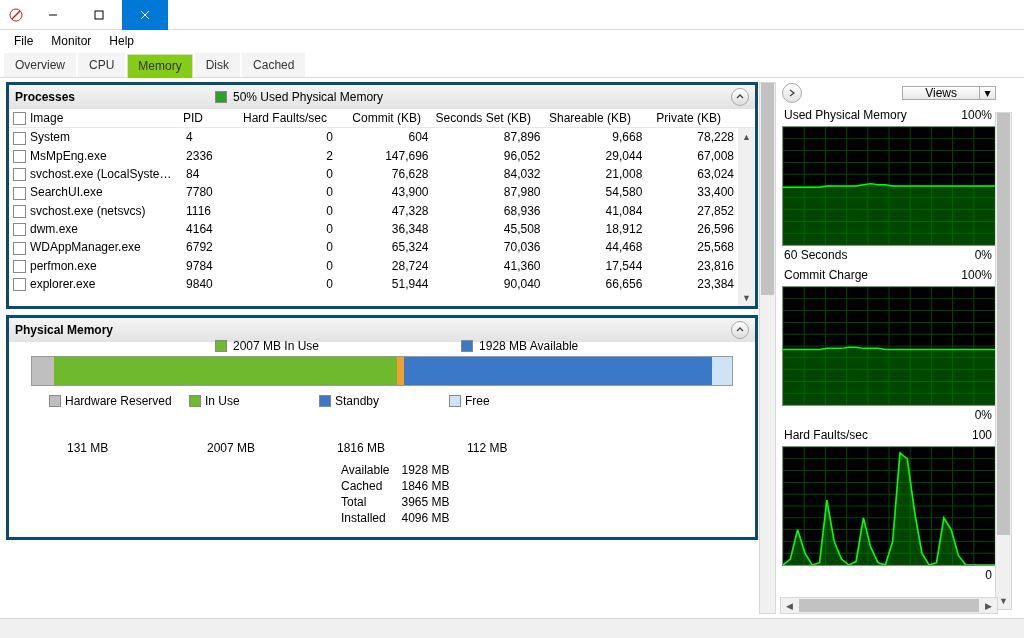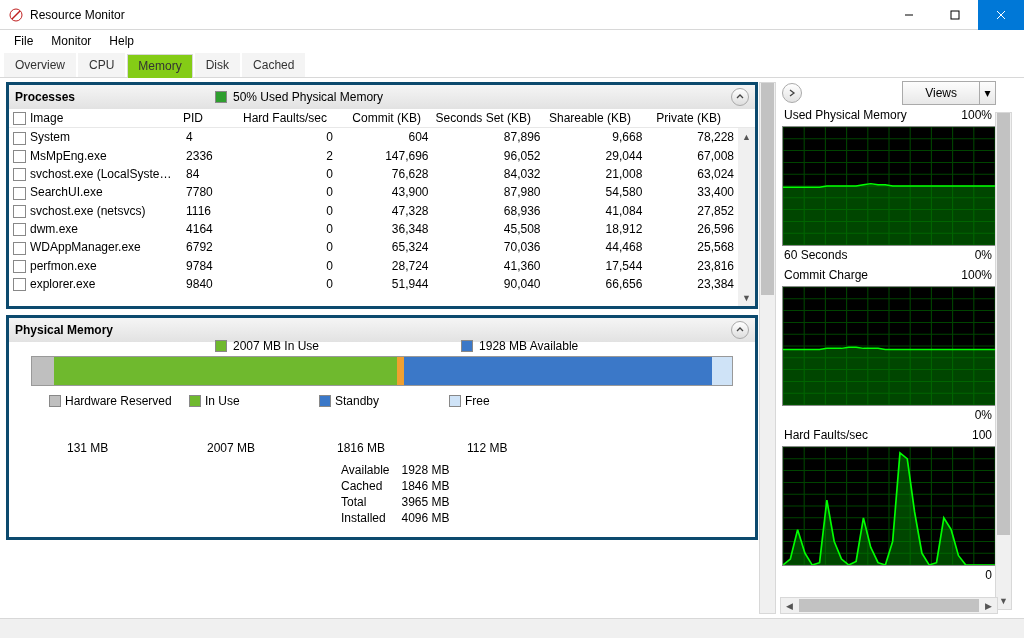--- a/index.html
+++ b/index.html
@@ -39,21 +39,21 @@
   .chk{width:13px;height:13px;border:1px solid #888; display:inline-block; vertical-align:middle; margin-right:4px; background:#fff;}
   .physbar{height:30px; margin:14px 22px 8px 22px; display:flex; border:1px solid #999;}
   .physbar .seg{height:100%;}
   .legend{display:flex; gap:0; font-size:12px; padding:0 22px 6px 40px;}
   .legend .li{display:flex; flex-direction:column; align-items:flex-start;gap:33px;}
   .legend .li .lr{display:flex;align-items:center;gap:4px;}
   .legend .li.c1{width:140px;} .legend .li.c2{width:130px;} .legend .li.c3{width:130px;} .legend .li.c4{width:130px;} .legend .li.c5{width:120px;}
   .memsummary{font-size:12px; padding:0 0 10px 330px;}
   .memsummary table td{padding:0 10px 0 0;}
   .righthdr{height:26px; display:flex; align-items:center; justify-content:flex-end; gap:4px; padding:0 2px 4px 2px;}
-  .viewsbtn{height:24px; border:1px solid #aaa; background:linear-gradient(#fdfdfd,#e8e8e8); font-size:12px; display:flex;align-items:center;}
+  .viewsbtn{height:14px; border:1px solid #aaa; background:linear-gradient(#fdfdfd,#e8e8e8); font-size:12px; display:flex;align-items:center;}
   .viewsbtn .lbl{padding:0 22px;}
   .viewsbtn .dd{width:16px;border-left:1px solid #aaa; display:flex;align-items:center;justify-content:center;height:100%;}
   .chevcirc{width:20px;height:20px;border-radius:50%;border:1px solid #aaa;background:linear-gradient(#fff,#e2e2e2);display:flex;align-items:center;justify-content:center;font-size:10px;}
   .graphbox{border:1px solid #888; background:#000; height:120px; margin:2px 2px 2px 2px; position:relative; overflow:hidden;}
   .glabel{font-size:12px; display:flex; justify-content:space-between; padding:0 6px 2px 4px;}
   .gfoot{font-size:12px; display:flex; justify-content:space-between; padding:0 6px 6px 4px;}
   .grid line{stroke:#004400;stroke-width:1;}
   .trace{stroke:#00ff00;stroke-width:1.5;fill:none;}
   .fillarea{fill:#008000; opacity:.55;}
   .statusbar{position:absolute; left:0;right:0;bottom:0;height:20px;background:#f0f0f0;border-top:1px solid #d8d8d8;}
@@ -69,21 +69,20 @@
 </head>
 <body>
 
 <div class="titlebar">
   <span class="icon">
     <svg width="14" height="14" viewBox="0 0 14 14">
         <circle cx="7" cy="7" r="6" fill="#fff" stroke="#c02020" stroke-width="1"></circle>
         <line x1="3" y1="11" x2="11" y2="3" stroke="#c02020" stroke-width="1.5"></line>
       </svg>
   </span>
-  <span class="title">Resource Monitor</span>
   <div class="winbtn">
       <svg width="10" height="10">
         <line x1="1" y1="5" x2="9" y2="5" stroke="#000" stroke-width="1"></line>
       </svg>
     </div>
   <div class="winbtn">
       <svg width="10" height="10">
         <rect x="1" y="1" width="8" height="8" fill="none" stroke="#000" stroke-width="1"></rect>
       </svg>
     </div>

